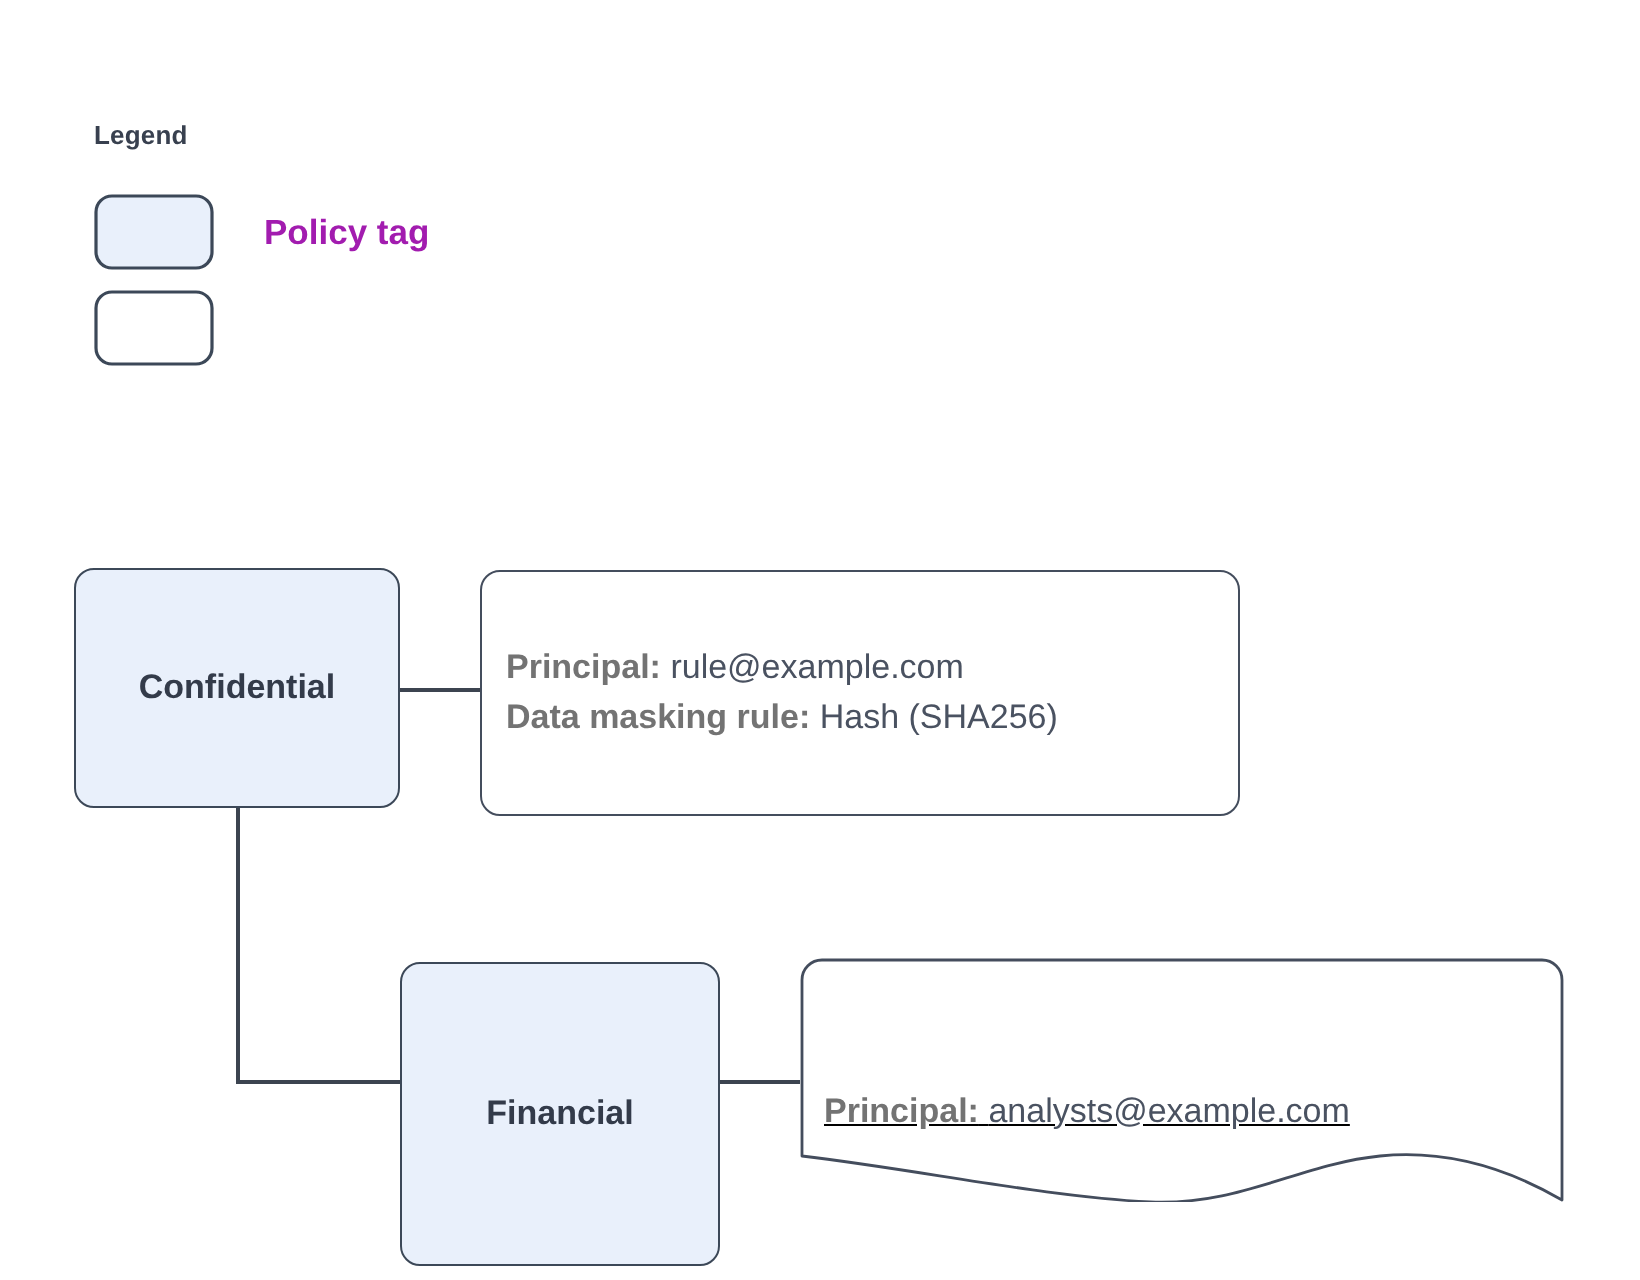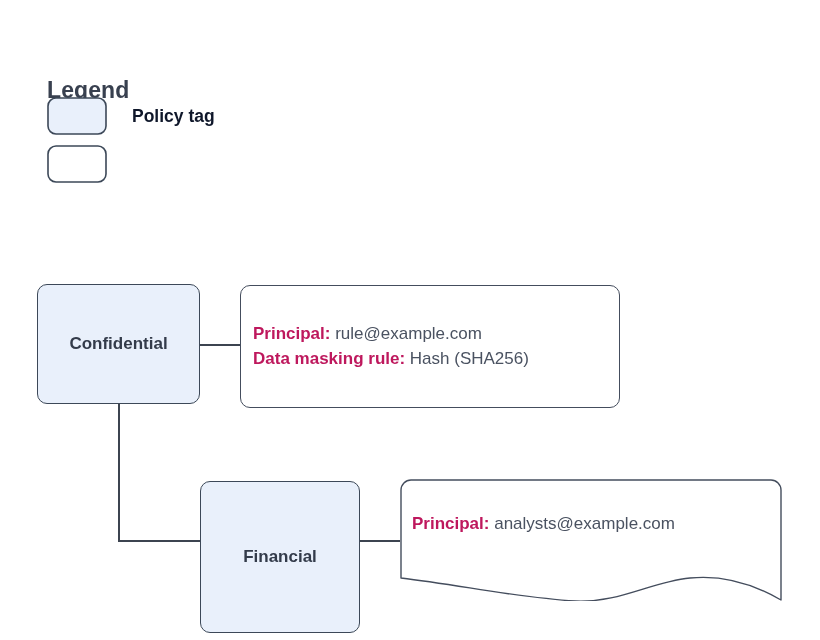--- a/index.html
+++ b/index.html
@@ -21,25 +21,24 @@
     left: 0;
     width: 820px;
     height: 640px;
   }
 
   
   .legend-title {
     position: absolute;
     left: 47px;
     top: 60px;
-    font-size: 23px;
+    font-size: 13px;
     font-weight: bold;
     color: #38404f;
     letter-spacing: 0.1px;
-    margin-top: 17px;
   }
   .legend-row {
     position: absolute;
     left: 47px;
     width: 740px;
     height: 40px;
   }
   .legend-row.r0 { top: 97px; }
   .legend-row.r1 { top: 145px; }
   .legend-row.r2 { top: 192px; }
@@ -52,21 +51,21 @@
     height: 38px;
   }
   .legend-label {
     position: absolute;
     left: 85px;
     top: 0;
     height: 38px;
     line-height: 38px;
     font-size: 17.5px;
     font-weight: bold;
-    color: #0f172a;
+    color: #a21caf;
     white-space: nowrap;
   }
 
   
   .tag-node {
     position: absolute;
     background: #e9f0fb;
     border: 1.6px solid #3c4858;
     border-radius: 10px;
     box-sizing: border-box;
@@ -125,31 +124,32 @@
     top: 0;
     width: 360px;
     height: 100%;
     display: flex;
     flex-direction: column;
     justify-content: center;
     padding-bottom: 2px;
     box-sizing: border-box;
   }
   #card-colaccess .card-text {
-    justify-content: flex-start;
+    justify-content: center;
     padding-top: 32px;
+    text-decoration: underline;
   }
   .card-line {
     font-size: 17px;
     line-height: 25px;
     color: #4a5261;
     white-space: nowrap;
   }
   .card-line b {
-    color: #be185d;
+    color: #737373;
     font-weight: bold;
   }
 
   
   .connector {
     position: absolute;
     background: #3c4450;
   }
   .conn-h { height: 1.5px; }
   .conn-v { width: 1.5px; }

